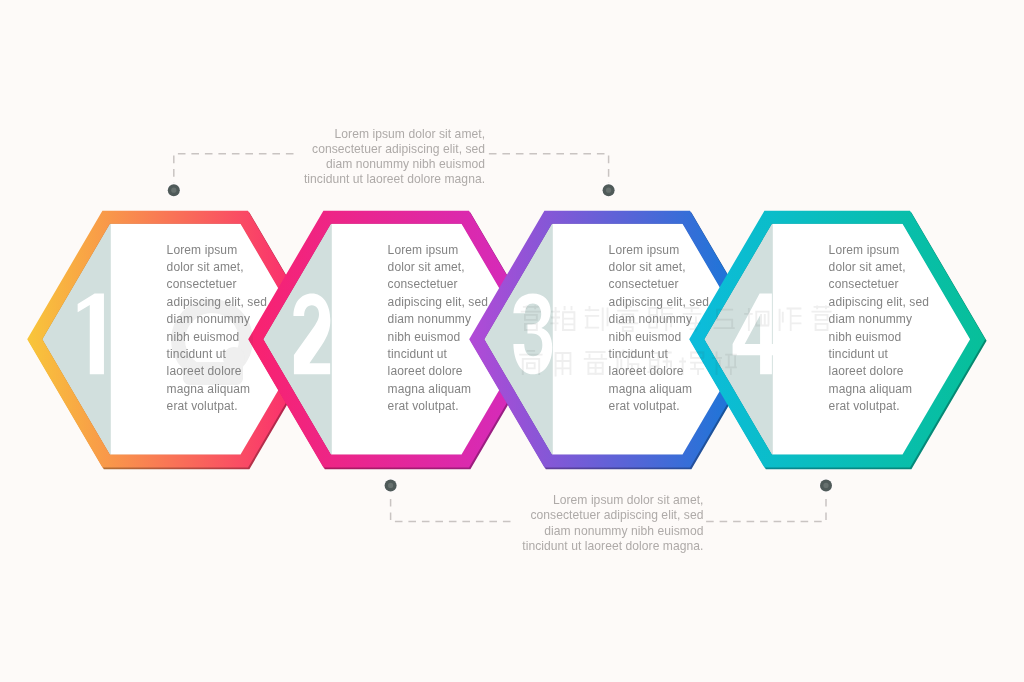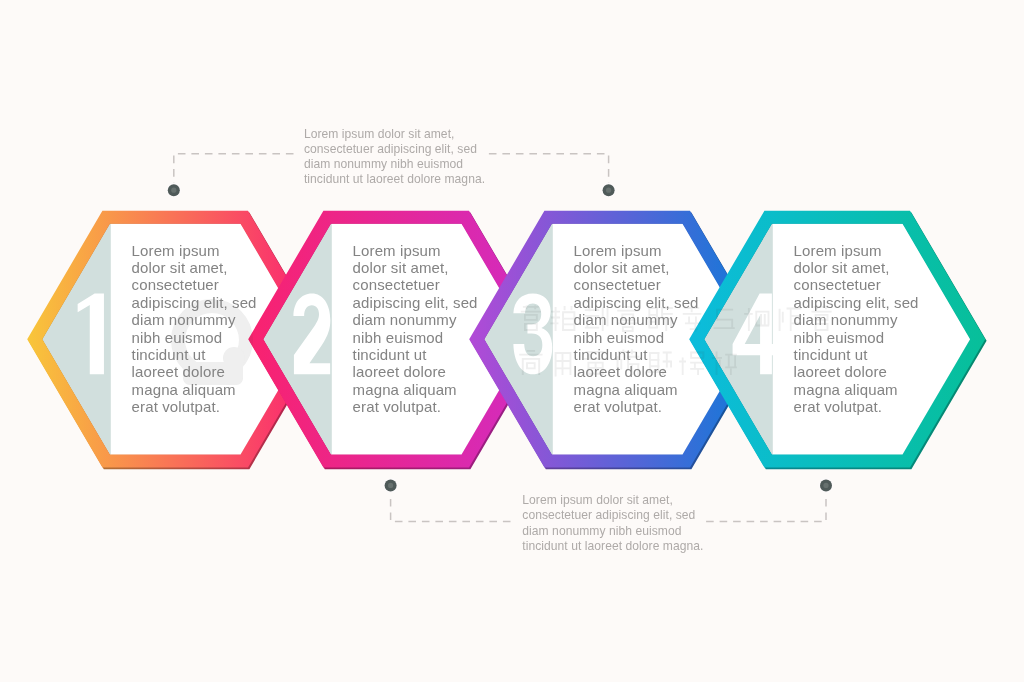--- a/index.html
+++ b/index.html
@@ -1,22 +1,22 @@
 <!DOCTYPE html>
 <html><head>
 <meta charset="utf-8">
 <title>Hexagon Process Infographic</title>
 <style>
 html,body{margin:0;padding:0;}
 body{width:1024px;height:682px;overflow:hidden;background:#fdfaf8;font-family:"Liberation Sans",sans-serif;}
 #stage{position:relative;width:1024px;height:682px;background:#fdfaf8;}
 #art{position:absolute;left:0;top:0;width:1024px;height:682px;}
-.stepbody{position:absolute;font-size:15px;line-height:17.4px;color:#838383;letter-spacing:0.12px;white-space:nowrap;}
+.stepbody{position:absolute;font-size:12px;line-height:17.4px;color:#838383;letter-spacing:0.12px;white-space:nowrap;margin-left:35px;}
 .stepbody span{display:block;}
-.conntext{position:absolute;transform:translateX(-50%);text-align:left;font-size:12.1px;line-height:15.1px;color:#aeaaa8;letter-spacing:0.05px;white-space:nowrap;}
+.conntext{position:absolute;transform:translateX(-50%);text-align:right;font-size:12.1px;line-height:15.1px;color:#aeaaa8;letter-spacing:0.05px;white-space:nowrap;}
 .conntext span{display:block;}
 </style>
 </head>
 <body>
 
 <div id="stage">
 <svg id="art" viewBox="0 0 1024 682" xmlns="http://www.w3.org/2000/svg">
 <defs>
 <linearGradient id="g0" x1="0%" y1="0%" x2="100%" y2="0%">
           <stop offset="0%" stop-color="#f8c63a"></stop>

